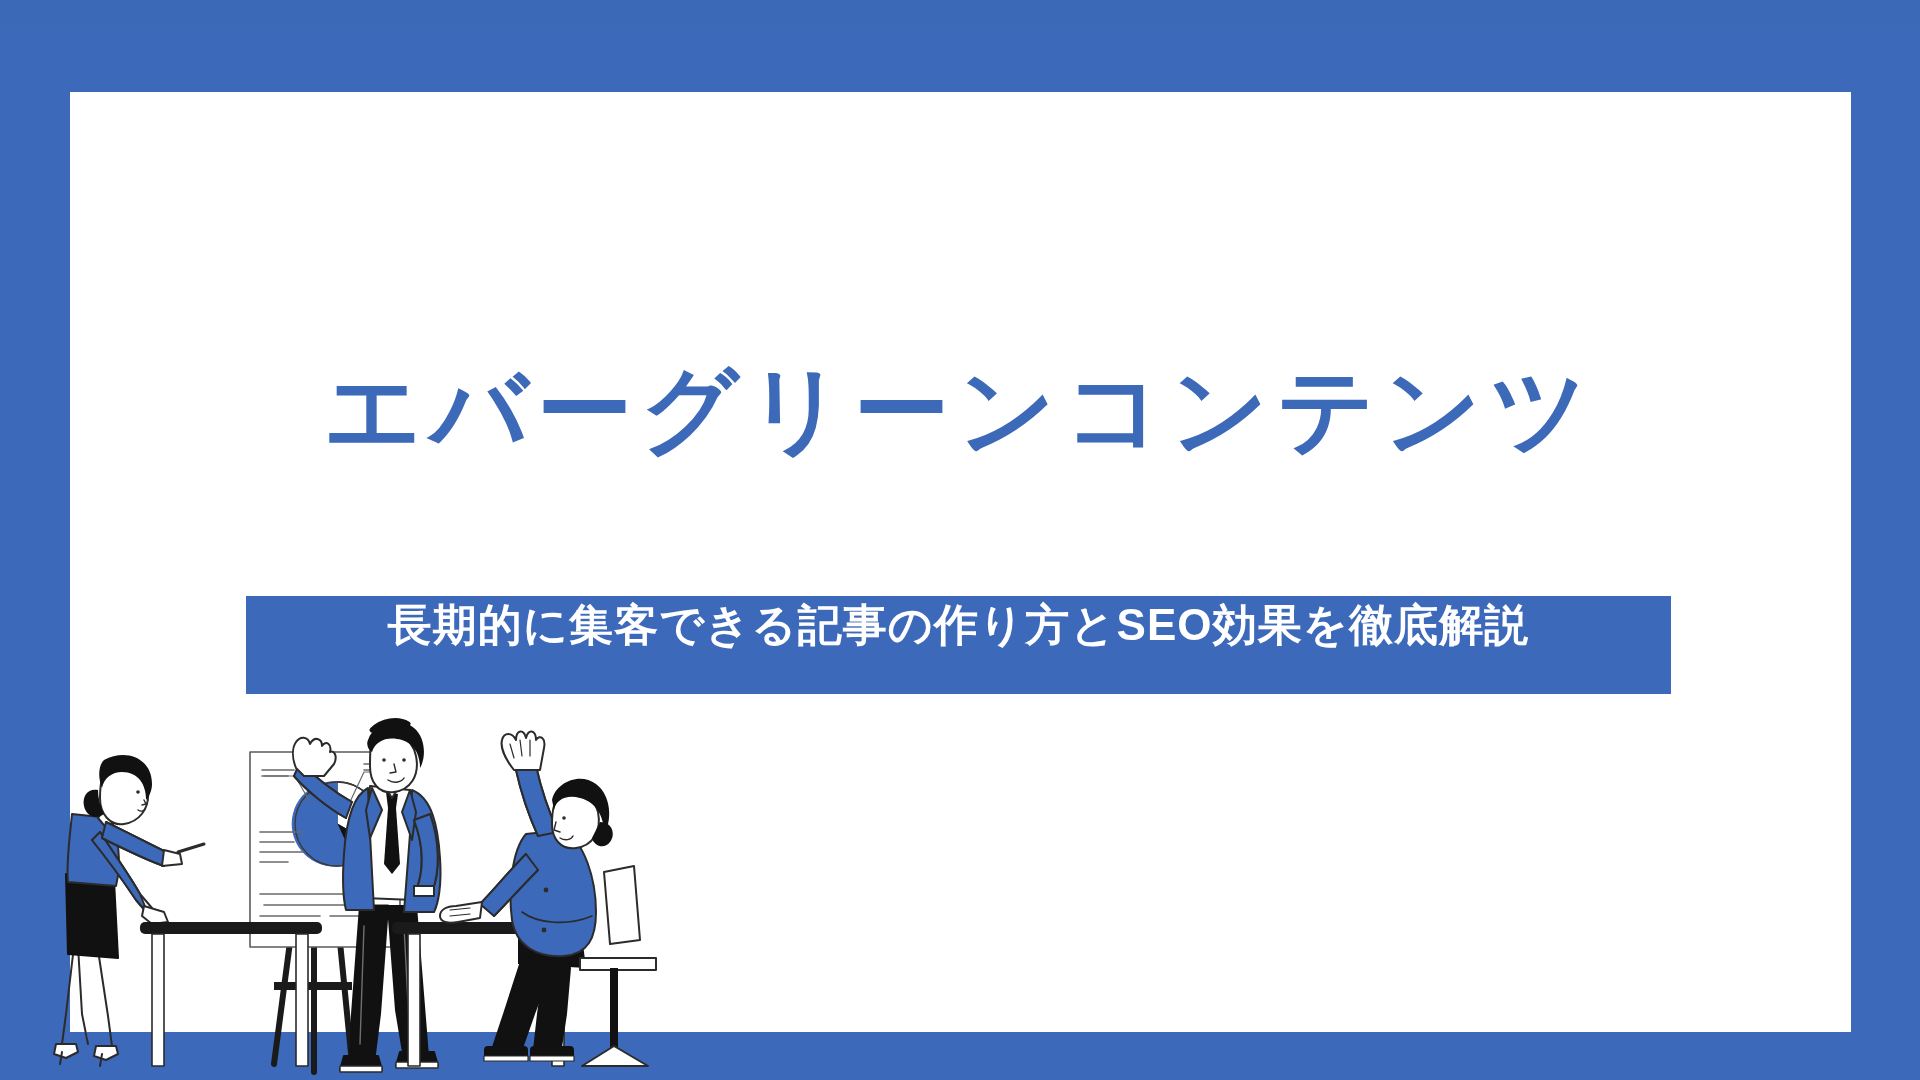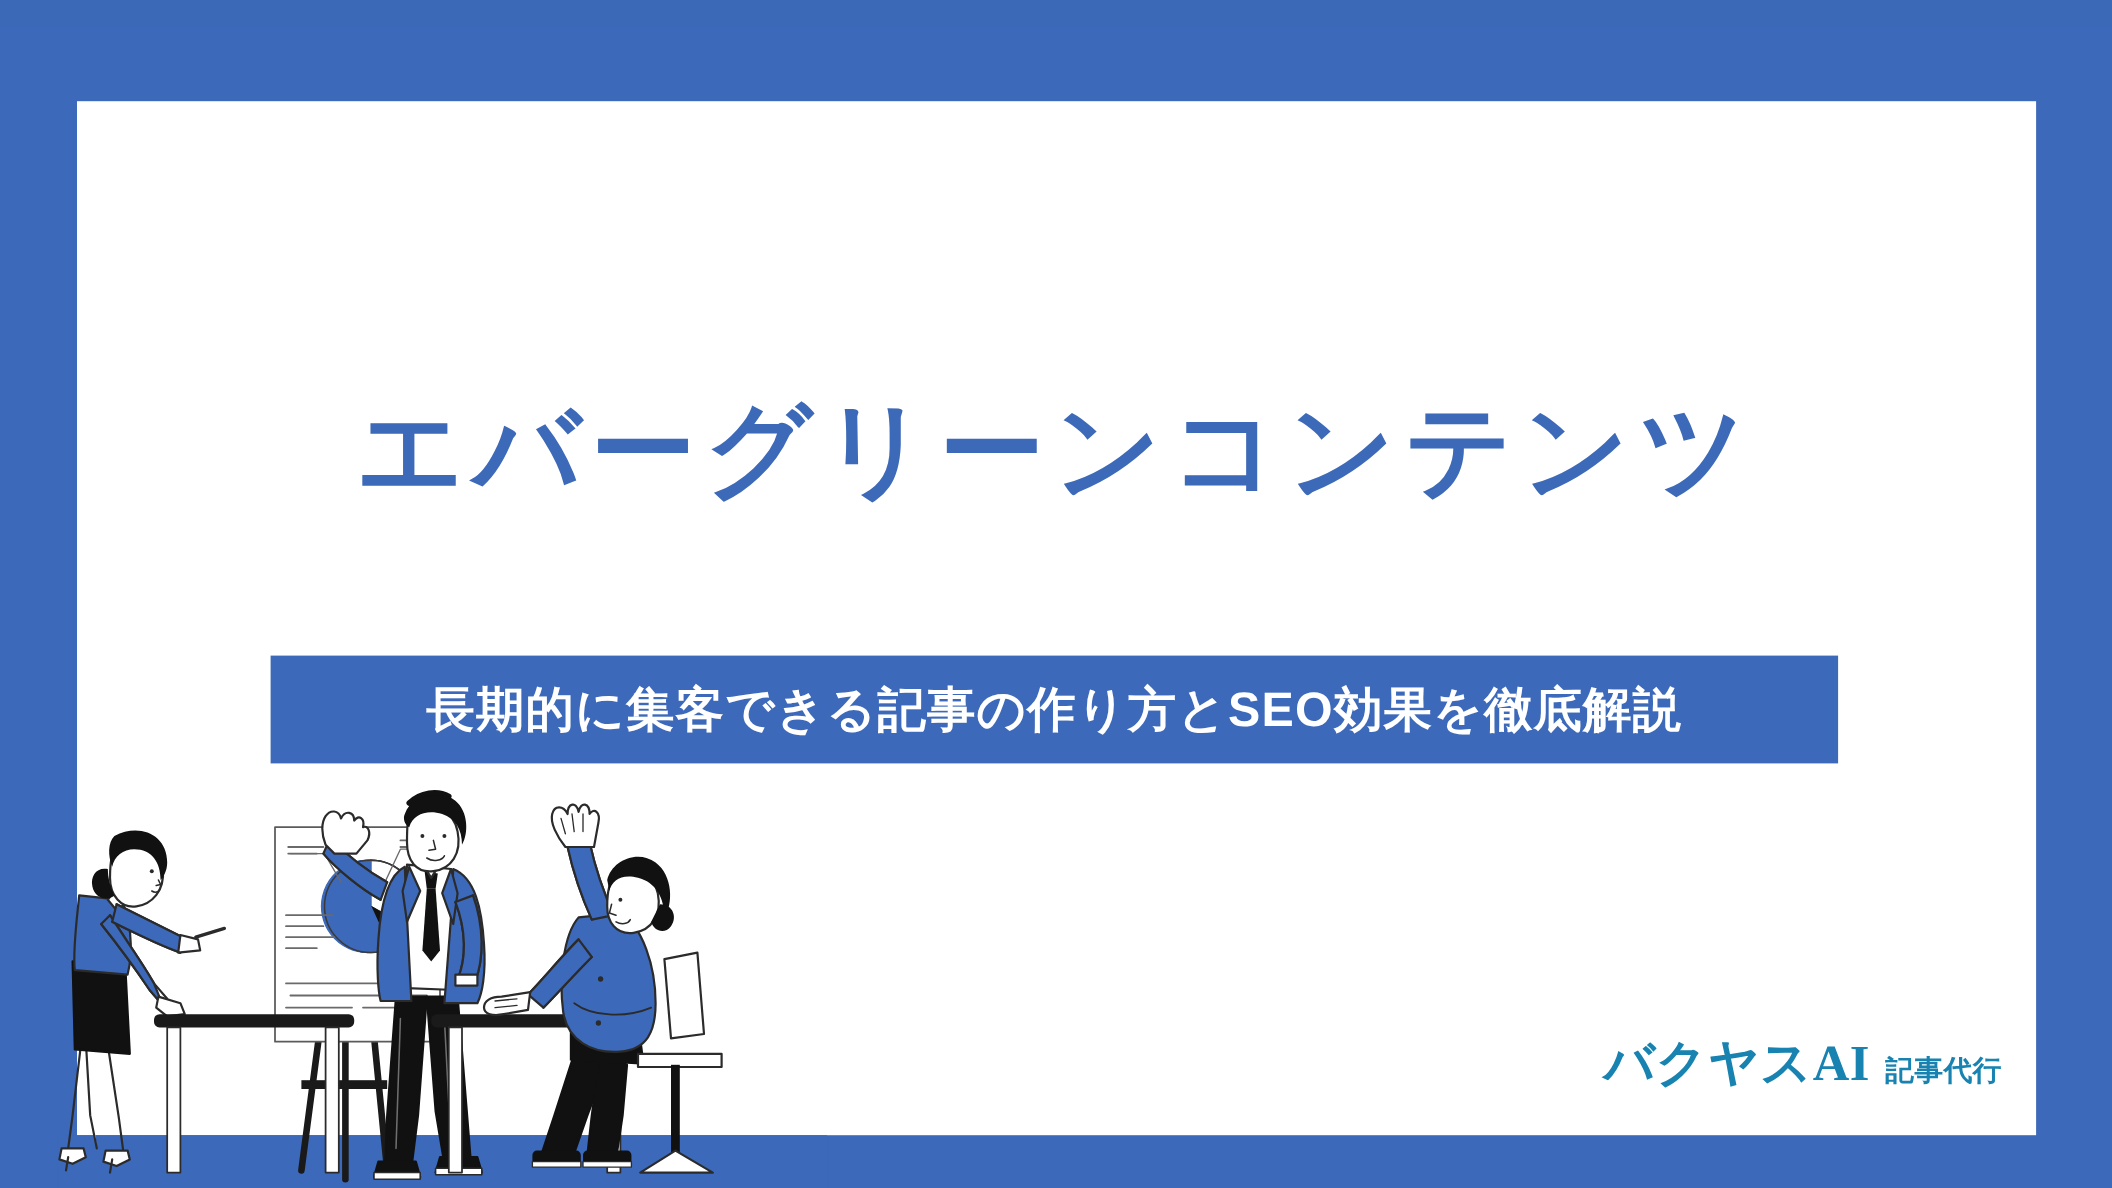--- a/index.html
+++ b/index.html
@@ -51,21 +51,21 @@
 
   
   #subtitle-band {
     position: absolute;
     left: 246px;
     top: 572px;
     width: 1425px;
     height: 98px;
     background: #3c69b9;
     display: flex;
-    align-items: center;
+    align-items: flex-start;
     justify-content: center;
   }
   #subtitle-text {
     font-family: "Liberation Sans", "DejaVu Sans", sans-serif;
     font-weight: 700;
     font-size: 44px;
     letter-spacing: 0.025em;
     color: #ffffff;
     white-space: nowrap;
   }
@@ -312,18 +312,14 @@
           <path d="M552 158 L582 152 L588 226 L558 230 Z" fill="#ffffff" stroke="#2b2b2b" stroke-width="2"></path>
           <rect x="528" y="244" width="76" height="12" fill="#ffffff" stroke="#2b2b2b" stroke-width="2"></rect>
           <rect x="558" y="254" width="8" height="82" fill="#111111"></rect>
           <path d="M530 352 L562 332 L596 352 Z" fill="#ffffff" stroke="#2b2b2b" stroke-width="2"></path>
         </g>
 
       </g>
     </svg>
   </div>
 
-  <div id="logo">
-    <span id="logo-main">バクヤスAI</span>
-    <span id="logo-sub">記事代行</span>
-  </div>
 
 </div>
 
 </body></html>

